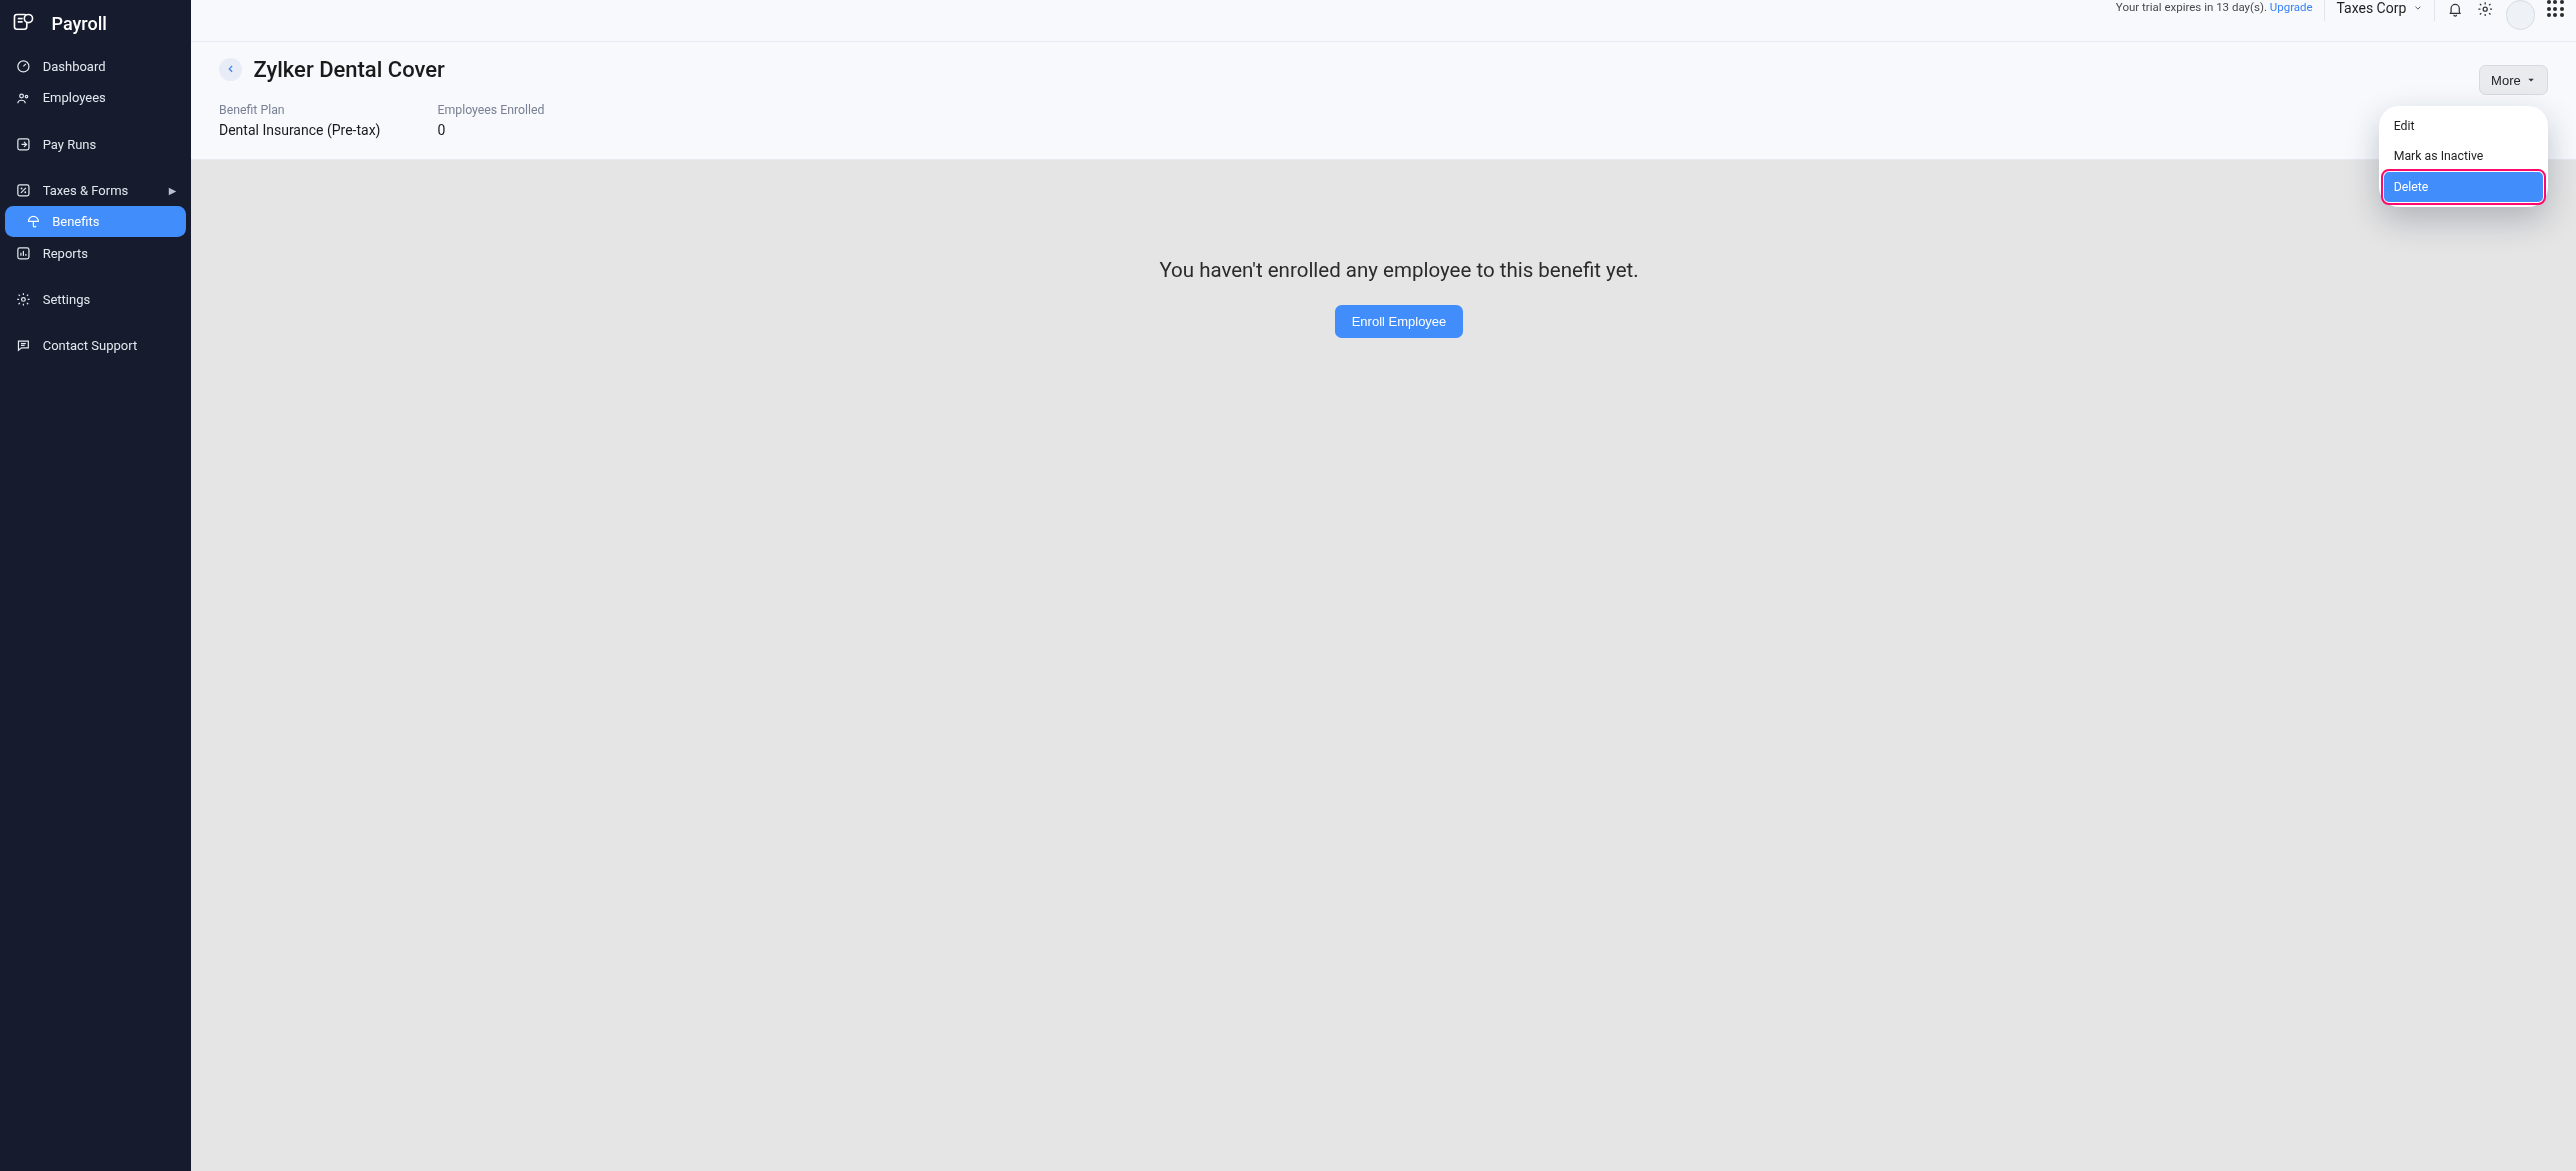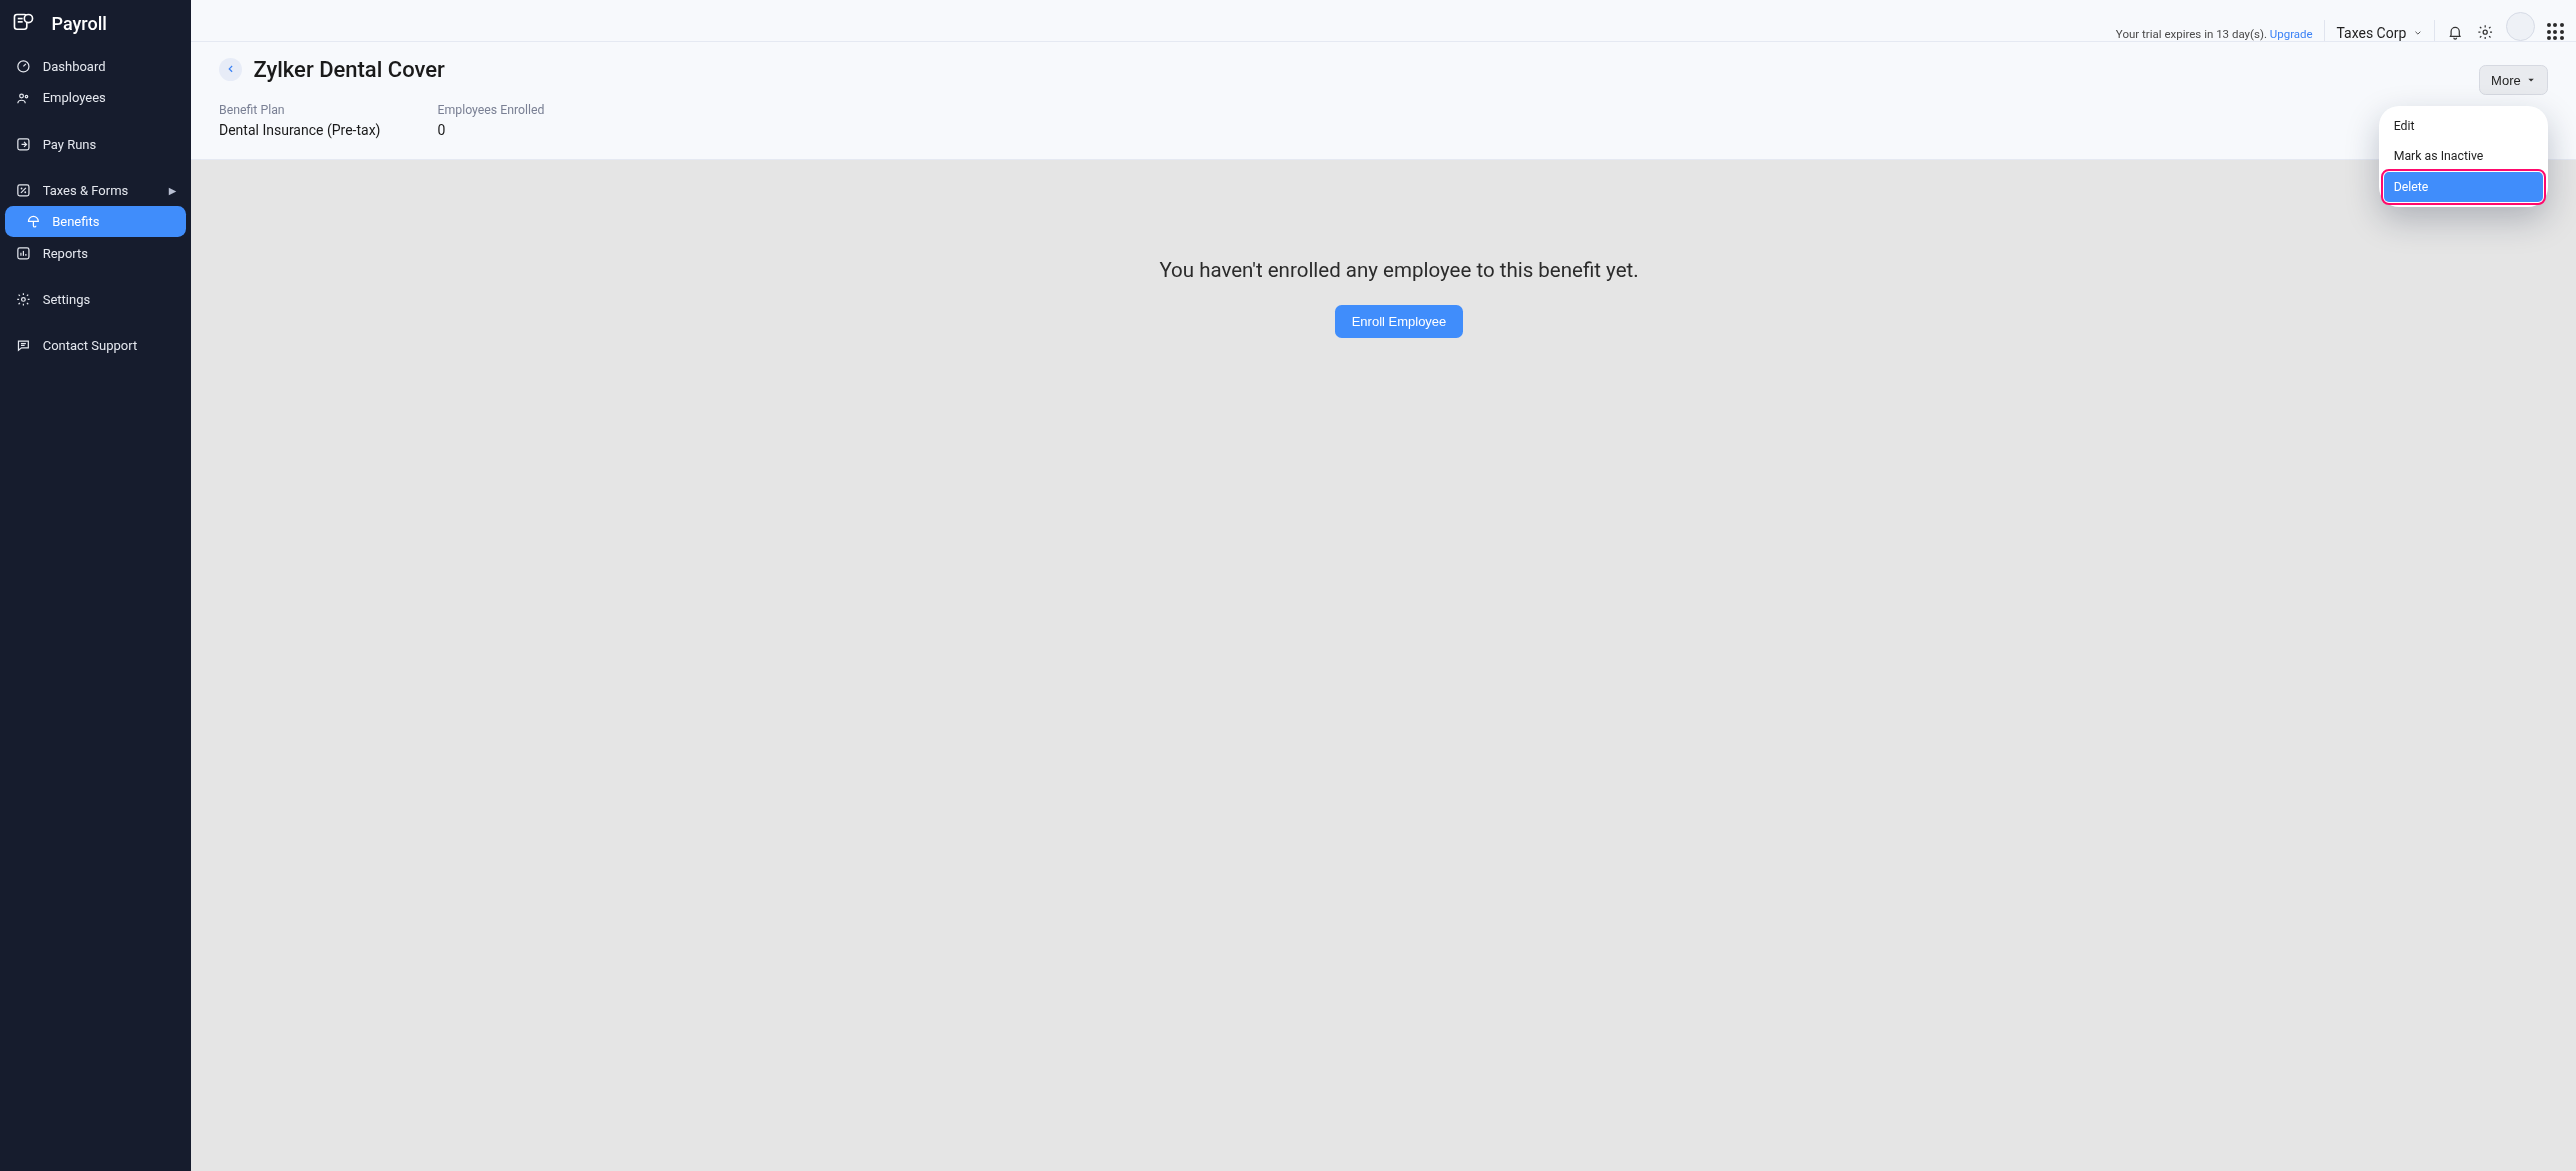--- a/index.html
+++ b/index.html
@@ -53,21 +53,21 @@
 
   
   .main { flex: 1; display: flex; flex-direction: column; min-width: 0; }
 
   
   .topbar {
     height: 42px;
     background: #f7f9fc;
     border-bottom: 0.8px solid #e5e9f2;
     display: flex;
-    align-items: flex-end;
+    align-items: flex-start;
     justify-content: flex-end;
     padding: 0 11.5px;
     gap: 11.5px;
   }
   .trial { font-size: 11.5px; color: #4a4a4a; }
   .trial a { color: #3b82f6; text-decoration: none; cursor: pointer; }
   .vsep { width: 0.8px; height: 21.3px; background: #e0e4ee; }
   .org-switch {
     display: flex; align-items: center; gap: 6.6px;
     font-size: 14px; color: #1f1f1f; cursor: pointer;

